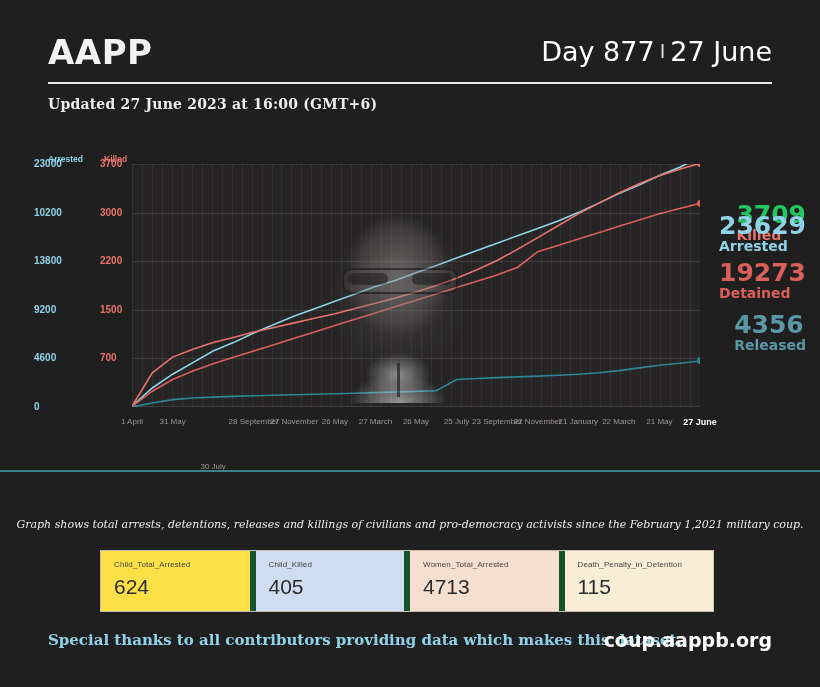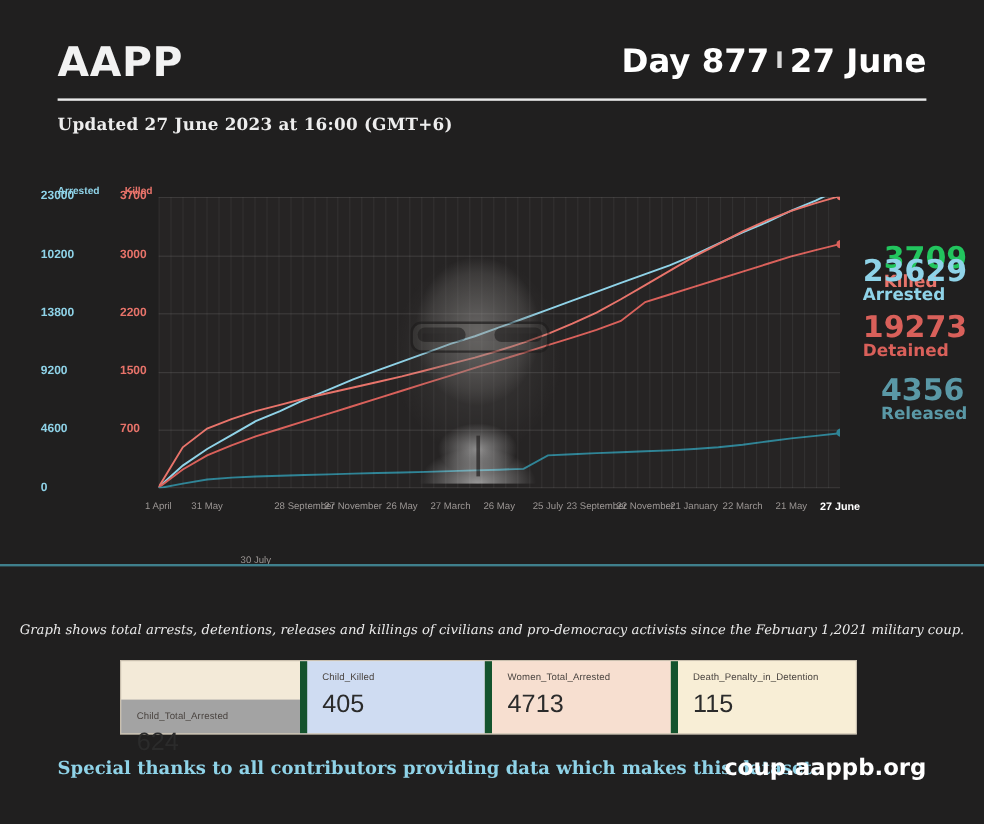--- a/index.html
+++ b/index.html
@@ -9,21 +9,21 @@
     overflow:hidden;box-sizing:border-box;
   }
   
   .header{position:absolute;left:48px;top:30px;width:724px;height:58px;text-align:right;}
   .brand{
     position:absolute;left:0;top:2px;font-family:"DejaVu Sans",sans-serif;
     font-weight:bold;font-size:34px;color:#f2f2f2;letter-spacing:.5px;
   }
   .dayline{
     position:absolute;right:0;top:6px;font-family:"DejaVu Sans",sans-serif;
-    font-weight:bold;font-size:27px;color:#ffffff;white-space:nowrap;
+    font-weight:normal;font-size:27px;color:#ffffff;white-space:nowrap;
   }
   .dayline .sep{font-size:19px;padding:0 5px;position:relative;top:-3px;color:#d8d8d8;}
   .hrule{position:absolute;left:48px;top:82px;width:724px;height:2px;background:#e9e9e9;}
   .updated{
     position:absolute;left:48px;top:96px;font-family:"DejaVu Serif",serif;
     font-weight:bold;font-size:14px;color:#ededed;letter-spacing:.2px;
   }
   
   .chart-wrap{position:absolute;left:0;top:140px;width:820px;height:300px;}
   .axis-head{position:absolute;font-size:8.5px;font-weight:bold;}
@@ -254,21 +254,21 @@
           <div class="lbl" style="color: rgb(90, 152, 166);">Released</div>
         </div>
       </div>
   </div>
 
   <div class="divider"></div>
 
   <div class="caption graph-cap">Graph shows total arrests, detentions, releases and killings of civilians and pro-democracy activists since the February 1,2021 military coup.</div>
 
   <div class="cards" id="cards">
-      <div class="card" style="background: #a3a3a3; margin-top: 32px;">
+      <div class="card" style="background: #fde047;">
         <div class="ct">Child_Total_Arrested</div>
         <div class="cv">624</div>
       </div>
       <div class="card" style="background: rgb(207, 220, 242);">
         <div class="ct">Child_Killed</div>
         <div class="cv">405</div>
       </div>
       <div class="card" style="background: rgb(247, 223, 208);">
         <div class="ct">Women_Total_Arrested</div>
         <div class="cv">4713</div>

